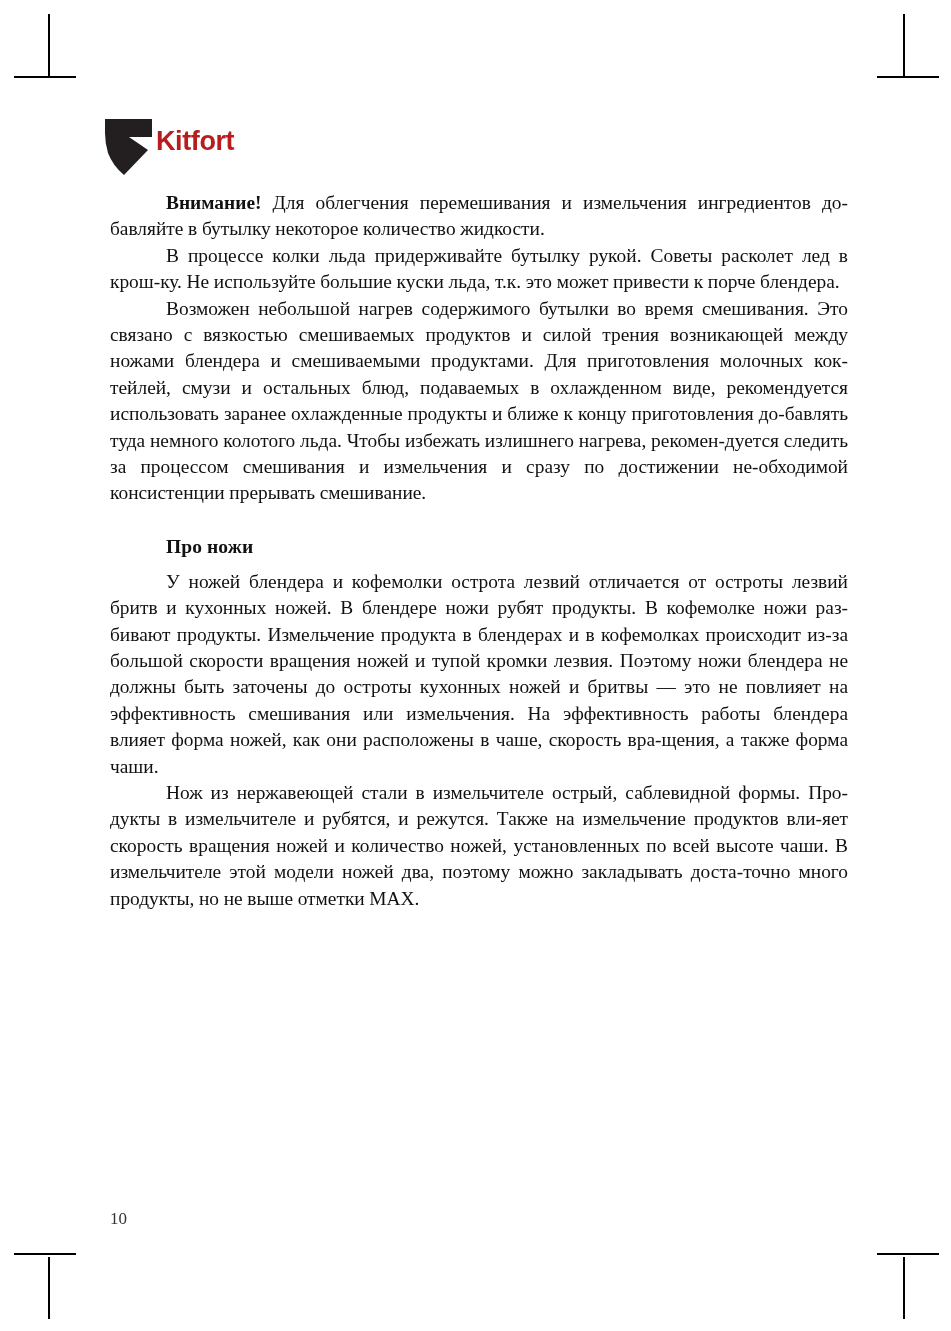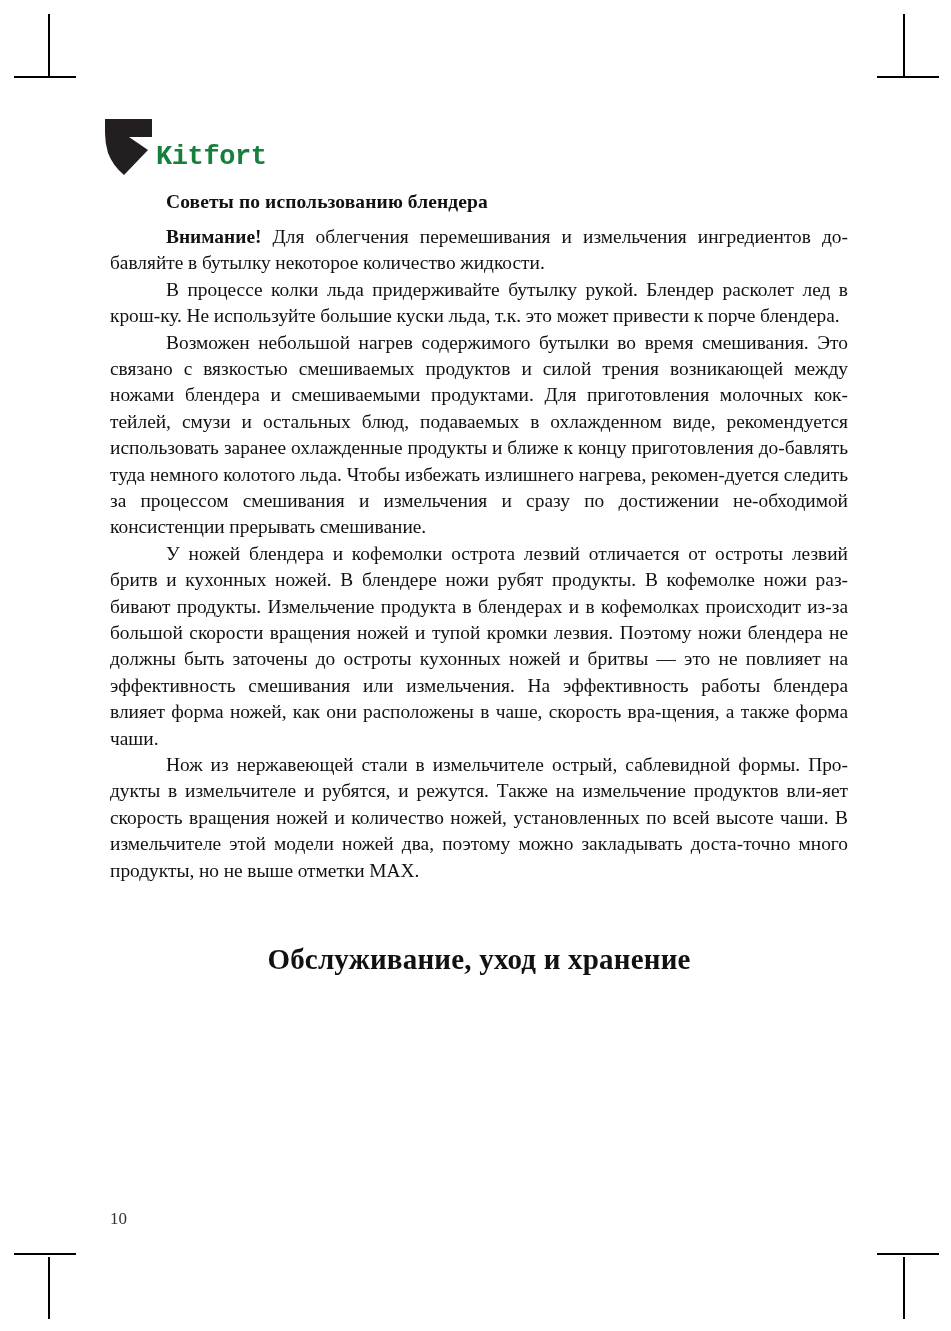--- a/index.html
+++ b/index.html
@@ -39,28 +39,28 @@
     display: flex;
     align-items: flex-end;
     height: 58px;
   }
   .logo-mark {
     width: 47px;
     height: 57px;
     display: block;
   }
   .logo-word {
-    font-family: Liberation Mono, monospace;
+    font-family: Liberation Sans, sans-serif;
     font-weight: bold;
     font-size: 27px;
     letter-spacing: -0.4px;
-    color: #15803d;
+    color: #b91c1c;
     line-height: 1;
     margin-left: 4px;
-    margin-bottom: 5px;
+    margin-bottom: 21px;
   }
 
   
   .content {
     position: absolute;
     left: 110px;
     top: 190px;
     width: 738px;
   }
   .sub-head {
@@ -123,35 +123,34 @@
 
   <div class="logo-block">
     <svg class="logo-mark" viewBox="0 0 47 57">
       <path d="M0 0 H47 V18 H24 L43 31 L19 56 Q8 47 3 34 Q0 24 0 14 Z" fill="#231f20"></path>
     </svg>
     <div class="logo-word">Kitfort</div>
   </div>
 
   <div class="content">
 
-    <h2 class="sub-head">Советы по использованию блендера</h2>
 
 
     <p class="para"><b>Внимание!</b><span> Для облегчения перемешивания и измельчения ингредиентов до-бавляйте в бутылку некоторое количество жидкости.</span></p>
 
-    <p class="para">В процессе колки льда придерживайте бутылку рукой. Блендер расколет лед в крош-ку. Не используйте большие куски льда, т.к. это может привести к порче блендера.</p>
+    <p class="para">В процессе колки льда придерживайте бутылку рукой. Советы расколет лед в крош-ку. Не используйте большие куски льда, т.к. это может привести к порче блендера.</p>
 
 
     <p class="para">Возможен небольшой нагрев содержимого бутылки во время смешивания. Это связано с вязкостью смешиваемых продуктов и силой трения возникающей между ножами блендера и смешиваемыми продуктами. Для приготовления молочных кок-тейлей, смузи и остальных блюд, подаваемых в охлажденном виде, рекомендуется использовать заранее охлажденные продукты и ближе к концу приготовления до-бавлять туда немного колотого льда. Чтобы избежать излишнего нагрева, рекомен-дуется следить за процессом смешивания и измельчения и сразу по достижении не-обходимой консистенции прерывать смешивание.</p>
 
+    <h2 class="sub-head second">Про ножи</h2>
 
     <p class="para">У ножей блендера и кофемолки острота лезвий отличается от остроты лезвий бритв и кухонных ножей. В блендере ножи рубят продукты. В кофемолке ножи раз-бивают продукты. Измельчение продукта в блендерах и в кофемолках происходит из-за большой скорости вращения ножей и тупой кромки лезвия. Поэтому ножи блендера не должны быть заточены до остроты кухонных ножей и бритвы — это не повлияет на эффективность смешивания или измельчения. На эффективность работы блендера влияет форма ножей, как они расположены в чаше, скорость вра-щения, а также форма чаши.</p>
 
     <p class="para">Нож из нержавеющей стали в измельчителе острый, саблевидной формы. Про-дукты в измельчителе и рубятся, и режутся. Также на измельчение продуктов вли-яет скорость вращения ножей и количество ножей, установленных по всей высоте чаши. В измельчителе этой модели ножей два, поэтому можно закладывать доста-точно много продукты, но не выше отметки MAX.</p>
 
-    <h1 class="chapter">Обслуживание, уход и хранение</h1>
 
 
   </div>
 
   <div class="folio">10</div>
 
 </div>
 
 </body></html>

